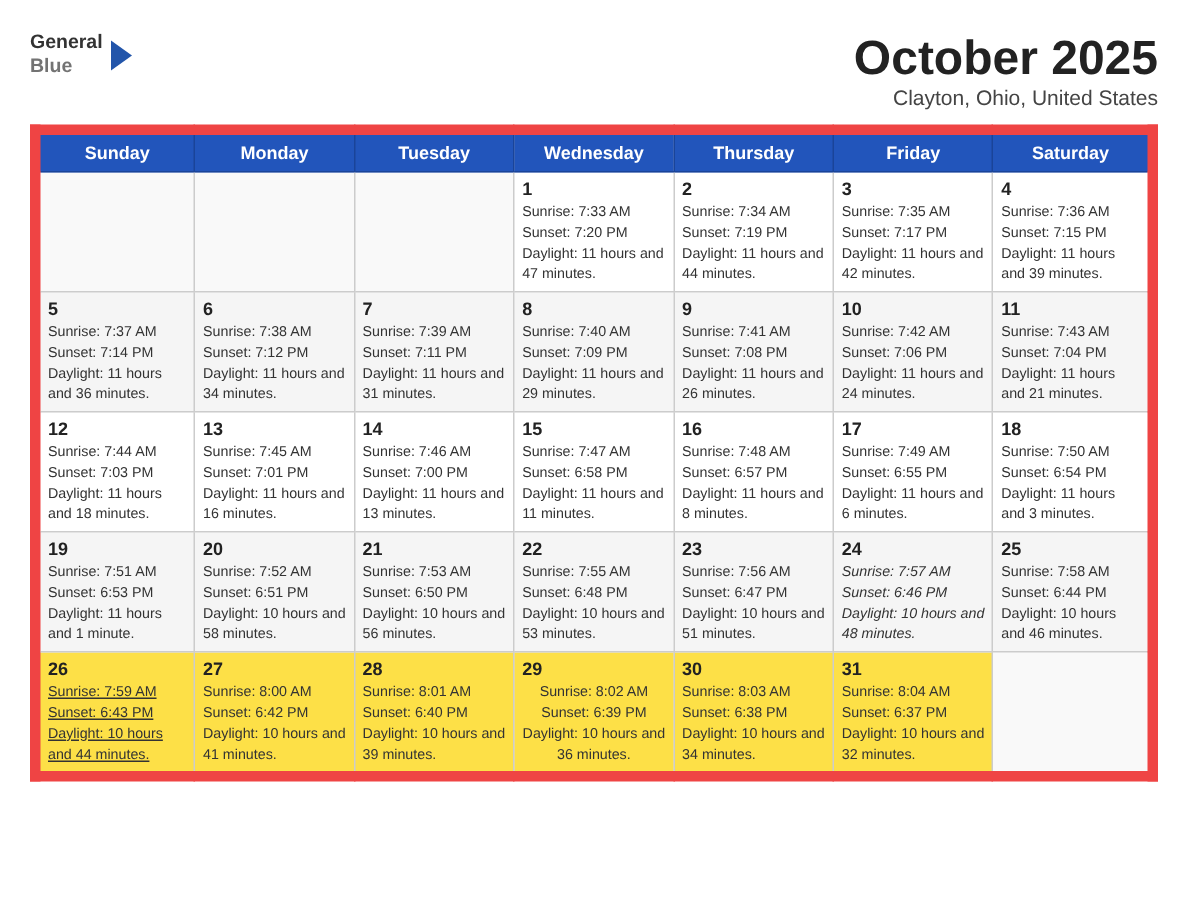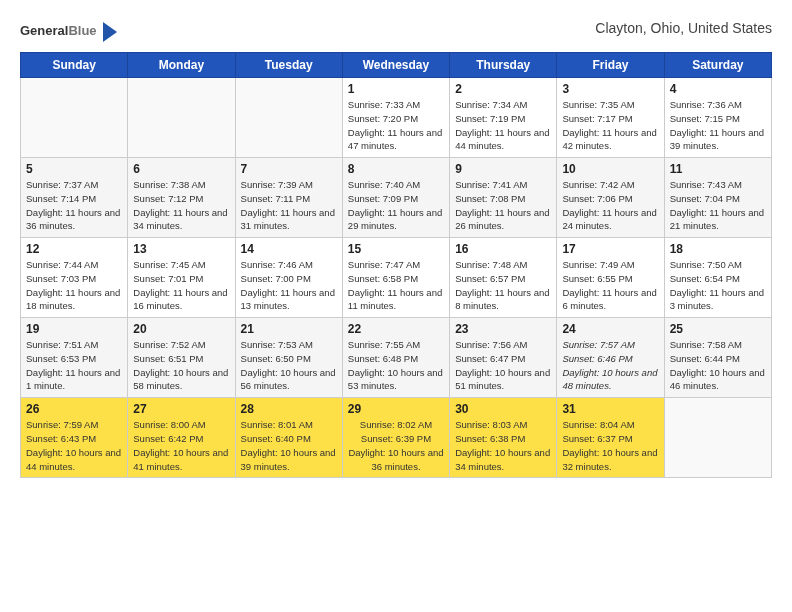--- a/index.html
+++ b/index.html
@@ -16,39 +16,39 @@
       align-items: flex-start;
       margin-bottom: 10px;
     }
     .logo {
       display: flex;
       align-items: center;
       gap: 4px;
     }
     .logo-text {
       display: flex;
-      flex-direction: row;
+      flex-direction: column;
       font-size: 13px;
       font-weight: bold;
       line-height: 1.2;
     }
     .logo-text .general { color: #333; }
     .logo-text .blue { color: #737373; }
     .logo-arrow {
       width: 0; height: 0;
       border-top: 10px solid transparent;
       border-bottom: 10px solid transparent;
       border-left: 14px solid #2255aa;
       margin-left: 2px;
       margin-top: 2px;
     }
     .title-area { text-align: right; }
     .title-area h1 { font-size: 32px; font-weight: bold; color: #222; }
     .title-area h2 { font-size: 14px; font-weight: normal; color: #444; }
-    .calendar { width: 100%; border-collapse: collapse; border: 1px solid #ef4444; }
+    .calendar { width: 100%; border-collapse: collapse; border: 7px solid #ef4444; }
     .calendar th {
       background: #2255bb;
       color: #fff;
       text-align: center;
       padding: 5px 4px;
       font-size: 12px;
       border: 1px solid #1a4499;
     }
     .calendar td {
       vertical-align: top;
@@ -76,20 +76,21 @@
 
 <div class="header">
   <div class="logo">
     <div class="logo-text">
       <span class="general">General</span>
       <span class="blue">Blue</span>
     </div>
     <div class="logo-arrow"></div>
   </div>
   <div class="title-area">
+    <h1>October 2025</h1>
     <h2>Clayton, Ohio, United States</h2>
   </div>
 </div>
 
 <table class="calendar">
   <thead>
     <tr>
     <th>Sunday</th>
         <th>Monday</th>
         <th>Tuesday</th>
@@ -257,21 +258,21 @@
         <td>
           <div class="cell-date">25</div>
           <div class="cell-info" style="white-space: pre-line;">Sunrise: 7:58 AM
 Sunset: 6:44 PM
 Daylight: 10 hours and 46 minutes.</div>
         </td>
       </tr>
       <tr class="last-row">
         <td>
           <div class="cell-date">26</div>
-          <div class="cell-info" style="white-space: pre-line;">Sunrise: 7:59 AM
+          <div class="cell-info" style="white-space: pre-line; text-decoration: underline;">Sunrise: 7:59 AM
 Sunset: 6:43 PM
 Daylight: 10 hours and 44 minutes.</div>
         </td>
         <td>
           <div class="cell-date">27</div>
           <div class="cell-info" style="white-space: pre-line;">Sunrise: 8:00 AM
 Sunset: 6:42 PM
 Daylight: 10 hours and 41 minutes.</div>
         </td>
         <td>

